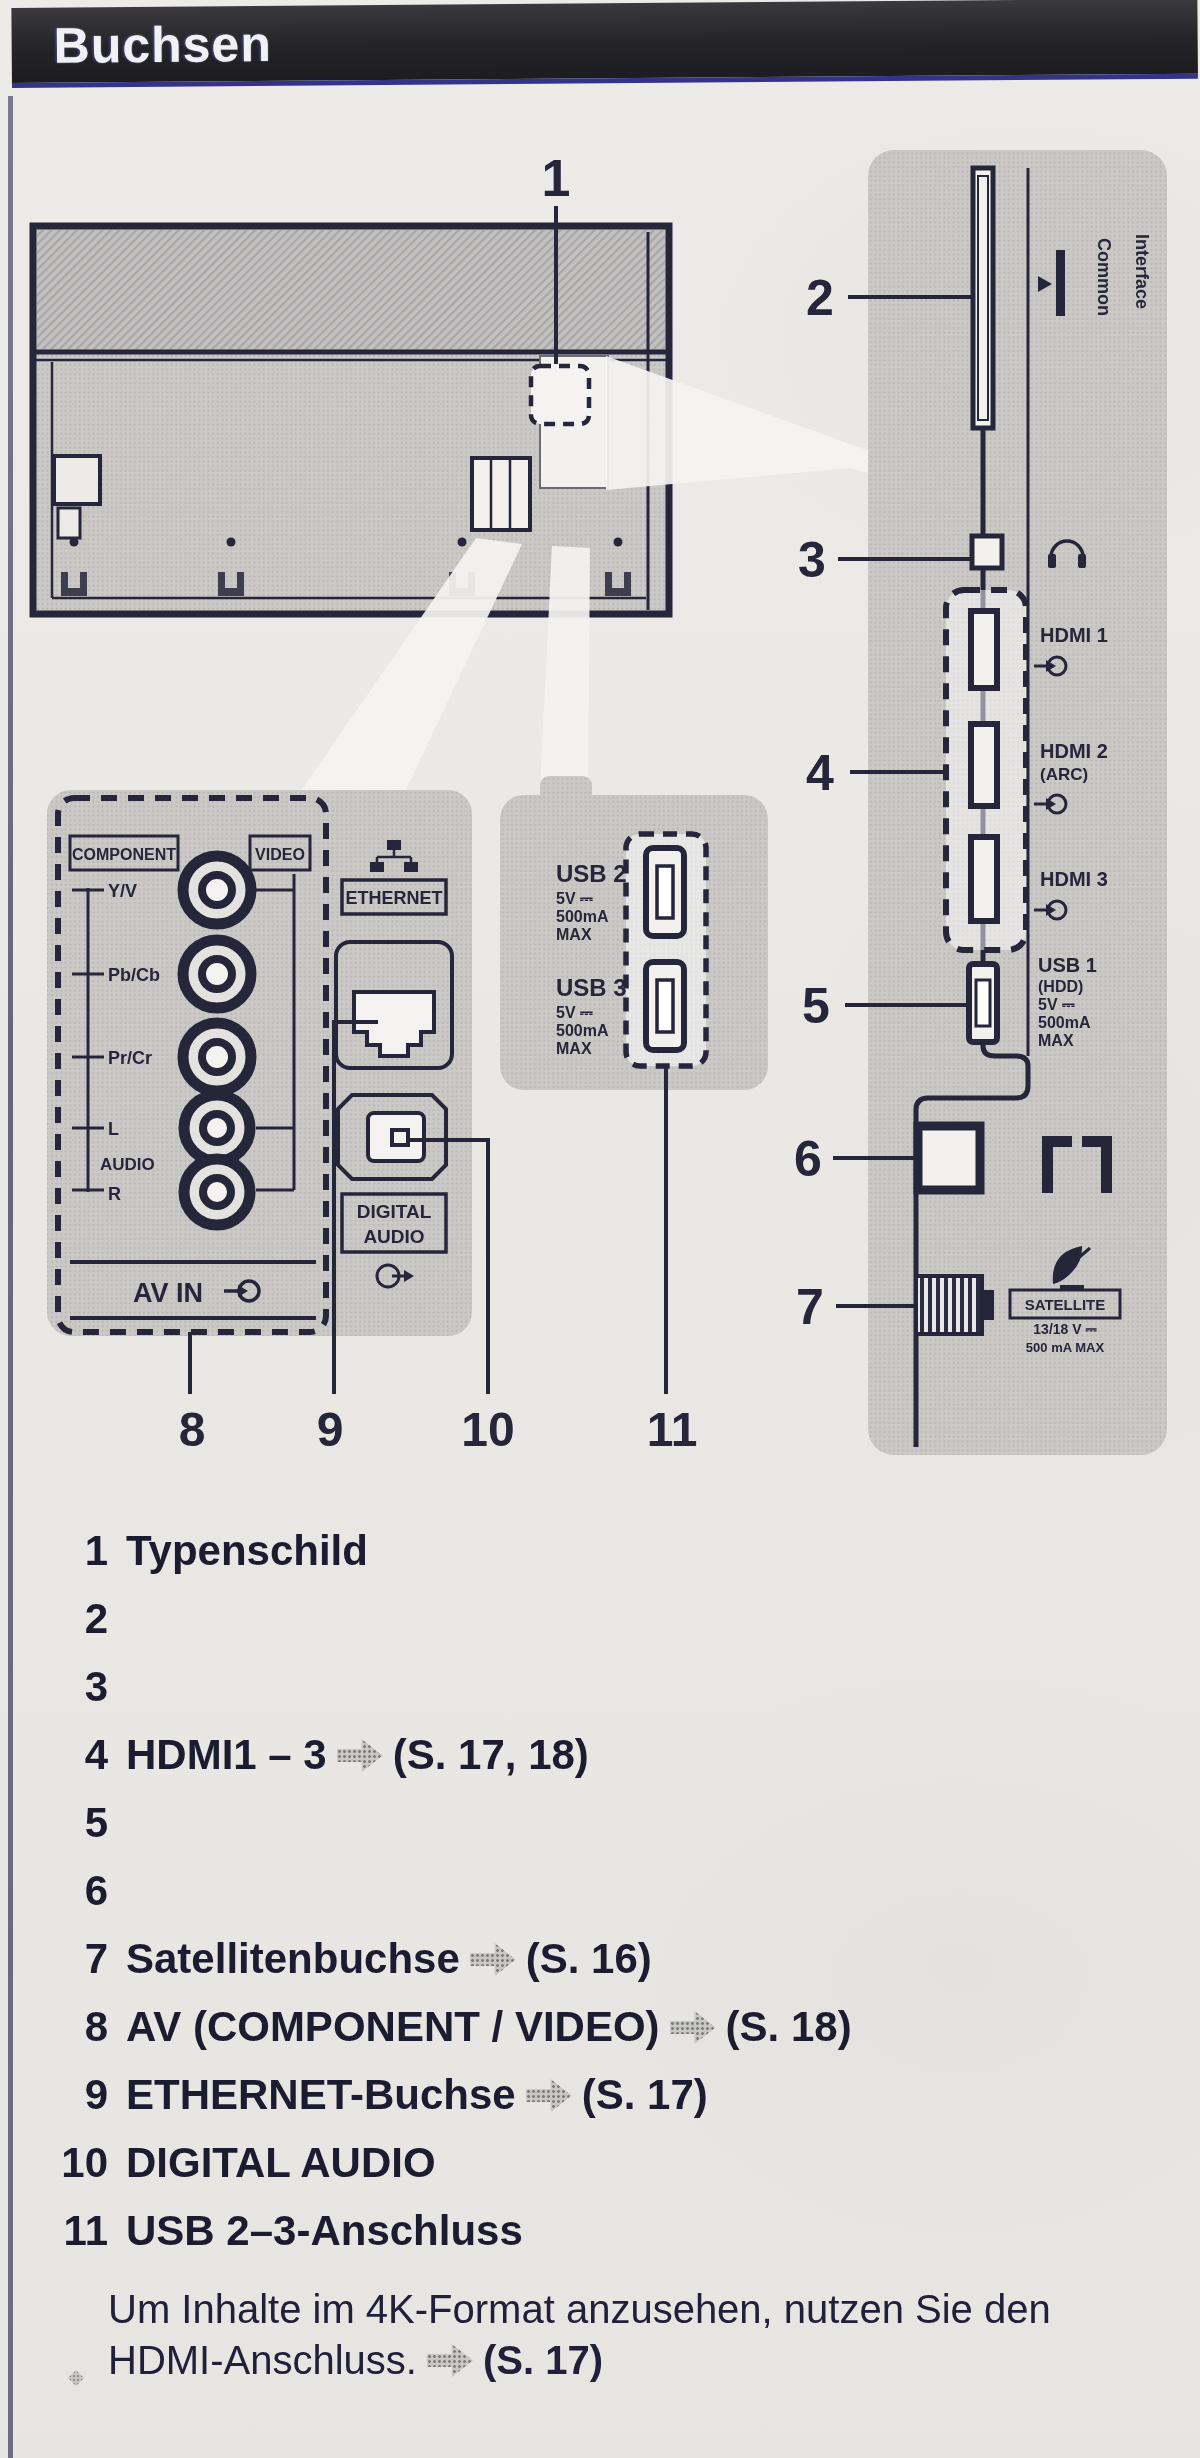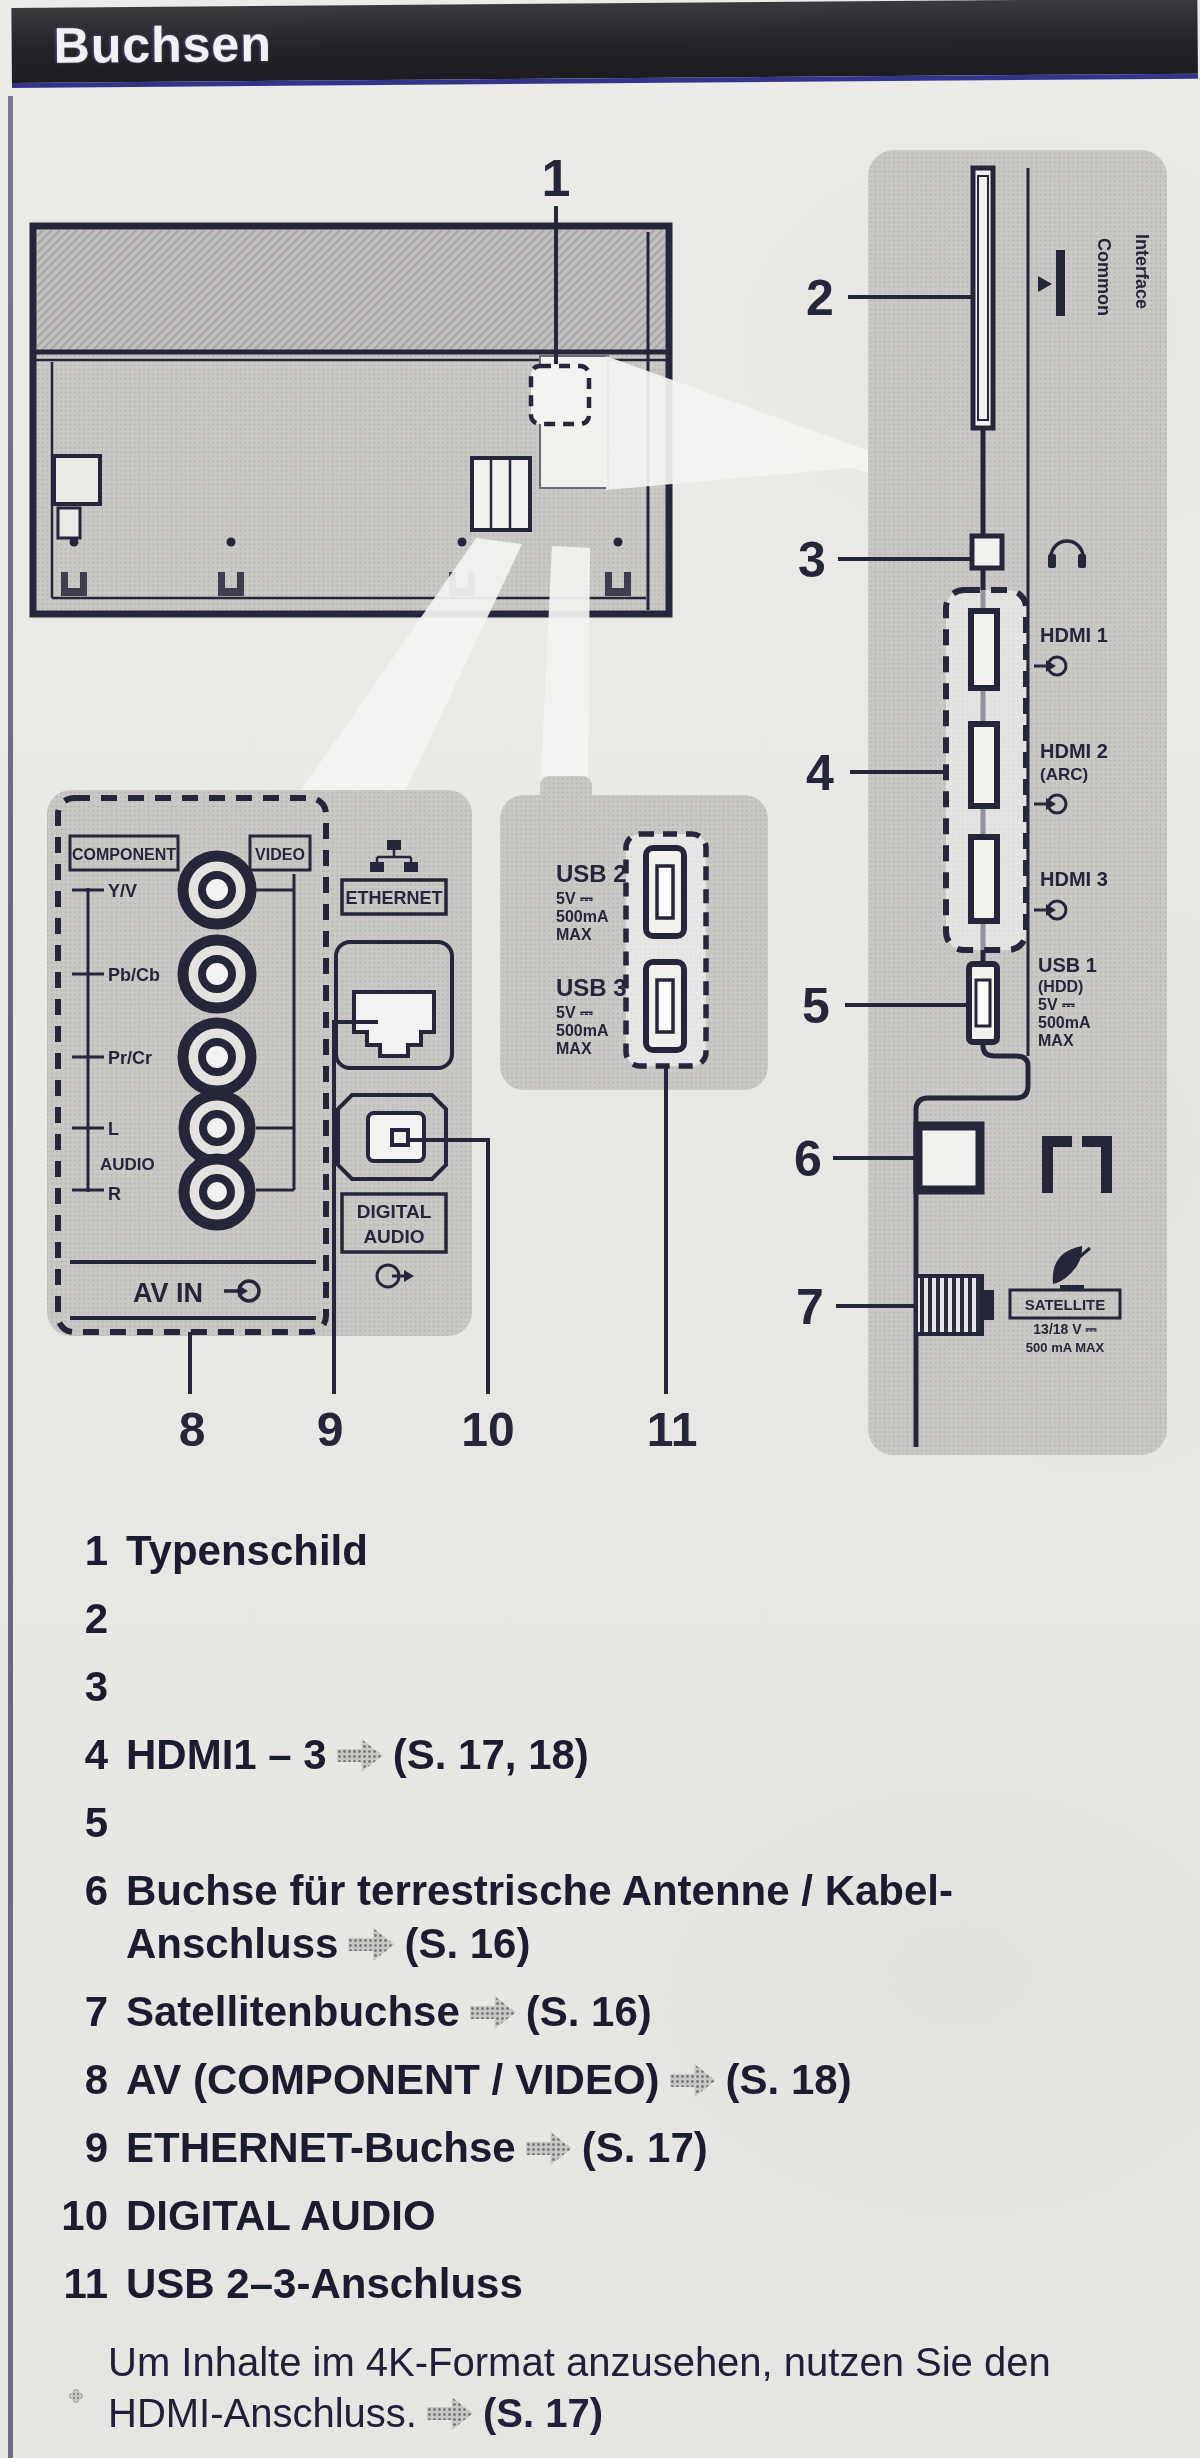--- a/index.html
+++ b/index.html
@@ -32,21 +32,21 @@
     font-size:42px;font-weight:bold;line-height:53px;color:#1c1c30;}
   .legend-num{flex:none;width:64px;text-align:right;padding-right:18px;}
   .legend-txt{flex:1;max-width:950px;}
   .ref-arrow{
     display:inline-block;width:46px;height:33px;margin:0 10px;vertical-align:-3px;
     background:radial-gradient(#6f6f6f 1.3px, #c4c4c2 1.5px);background-size:5px 5px;
     clip-path:polygon(0 30%,54% 30%,54% 0,100% 50%,54% 100%,54% 70%,0 70%);
     opacity:.9;
   }
   .legend-ref{font-weight:bold;white-space:nowrap;}
-  .note-row{display:flex;align-items:center;margin-top:27px;
+  .note-row{display:flex;align-items:flex-end;margin-top:27px;
     font-size:40px;font-weight:normal;line-height:51px;color:#20203a;}
   .note-bullet-col{flex:none;width:64px;display:flex;justify-content:flex-end;padding-right:24px;padding-top:16px;box-sizing:border-box;}
   .note-bullet{width:16px;height:16px;flex:none;
     background:radial-gradient(#7d7d7d 1.2px, #c0c0be 1.4px);background-size:4px 4px;
     clip-path:polygon(50% 0,100% 50%,50% 100%,0 50%);opacity:.85;}
   .note-txt{flex:1;max-width:1020px;}
 </style>
 </head>
 <body>
 
@@ -317,21 +317,20 @@
   </div>
   <div class="legend-item">
     <span class="legend-num">4</span>
     <span class="legend-txt"><span>HDMI1 – 3</span><span class="ref-arrow"></span><span class="legend-ref">(S. 17, 18)</span></span>
   </div>
   <div class="legend-item">
     <span class="legend-num">5</span>
   </div>
   <div class="legend-item">
     <span class="legend-num">6</span>
-    <span class="legend-txt"><span>Buchse für terrestrische Antenne / Kabel-Anschluss</span><span class="ref-arrow"></span><span class="legend-ref">(S. 16)</span></span>
   </div>
   <div class="legend-item">
     <span class="legend-num">7</span>
     <span class="legend-txt"><span>Satellitenbuchse</span><span class="ref-arrow"></span><span class="legend-ref">(S. 16)</span></span>
   </div>
   <div class="legend-item">
     <span class="legend-num">8</span>
     <span class="legend-txt"><span>AV (COMPONENT / VIDEO)</span><span class="ref-arrow"></span><span class="legend-ref">(S. 18)</span></span>
   </div>
   <div class="legend-item">

